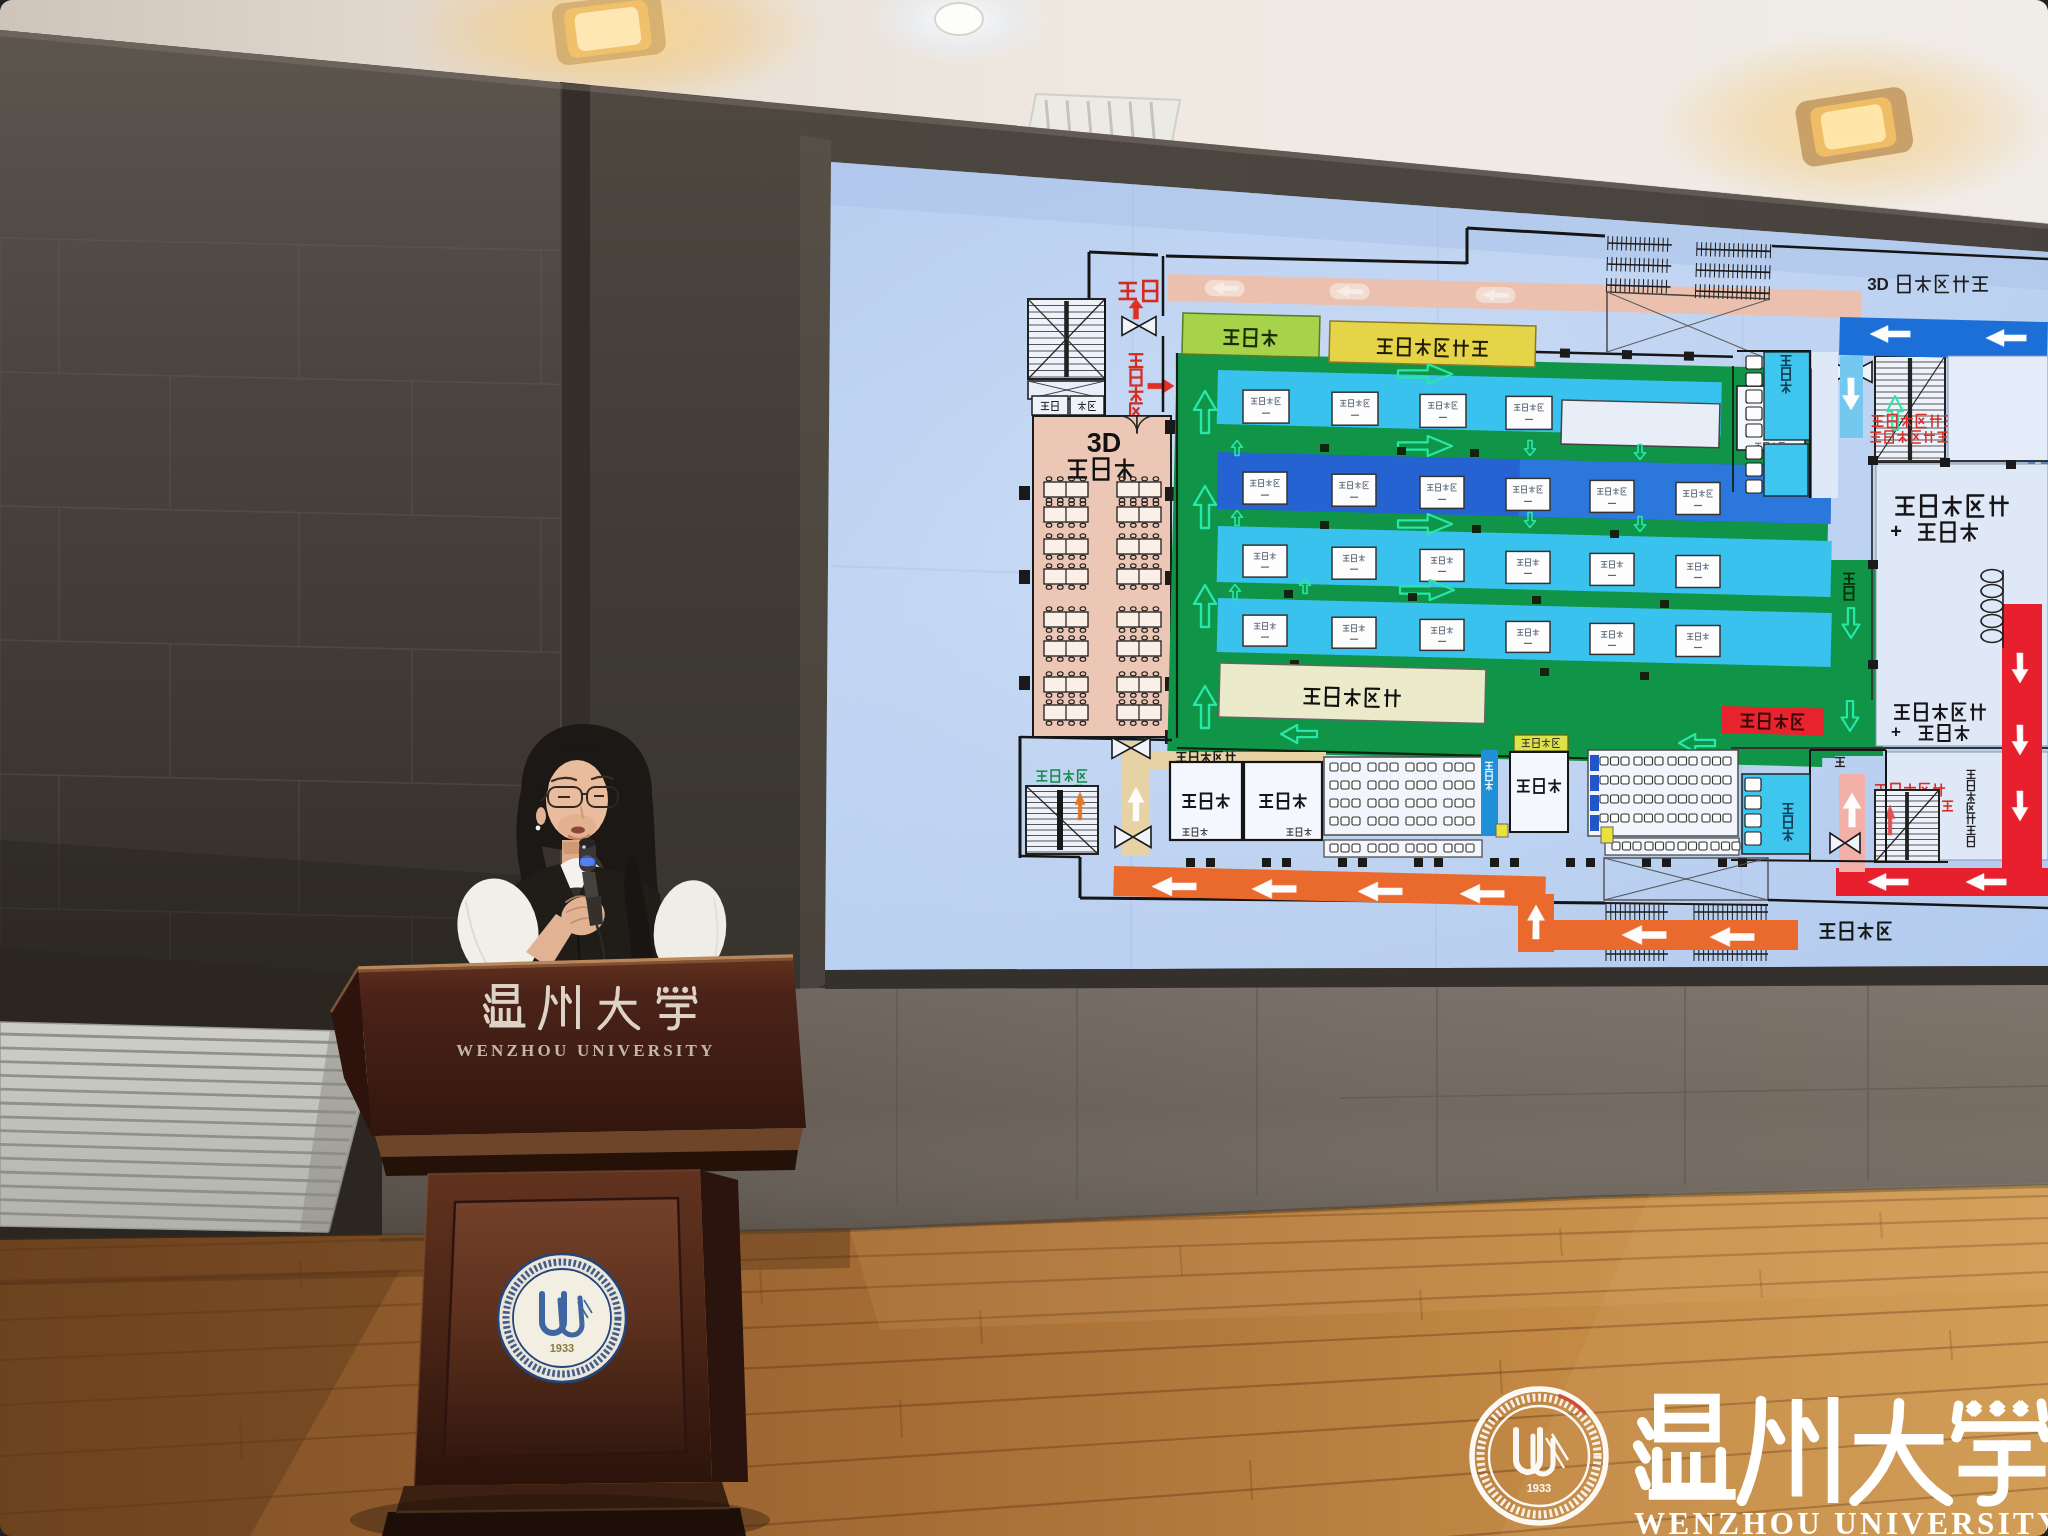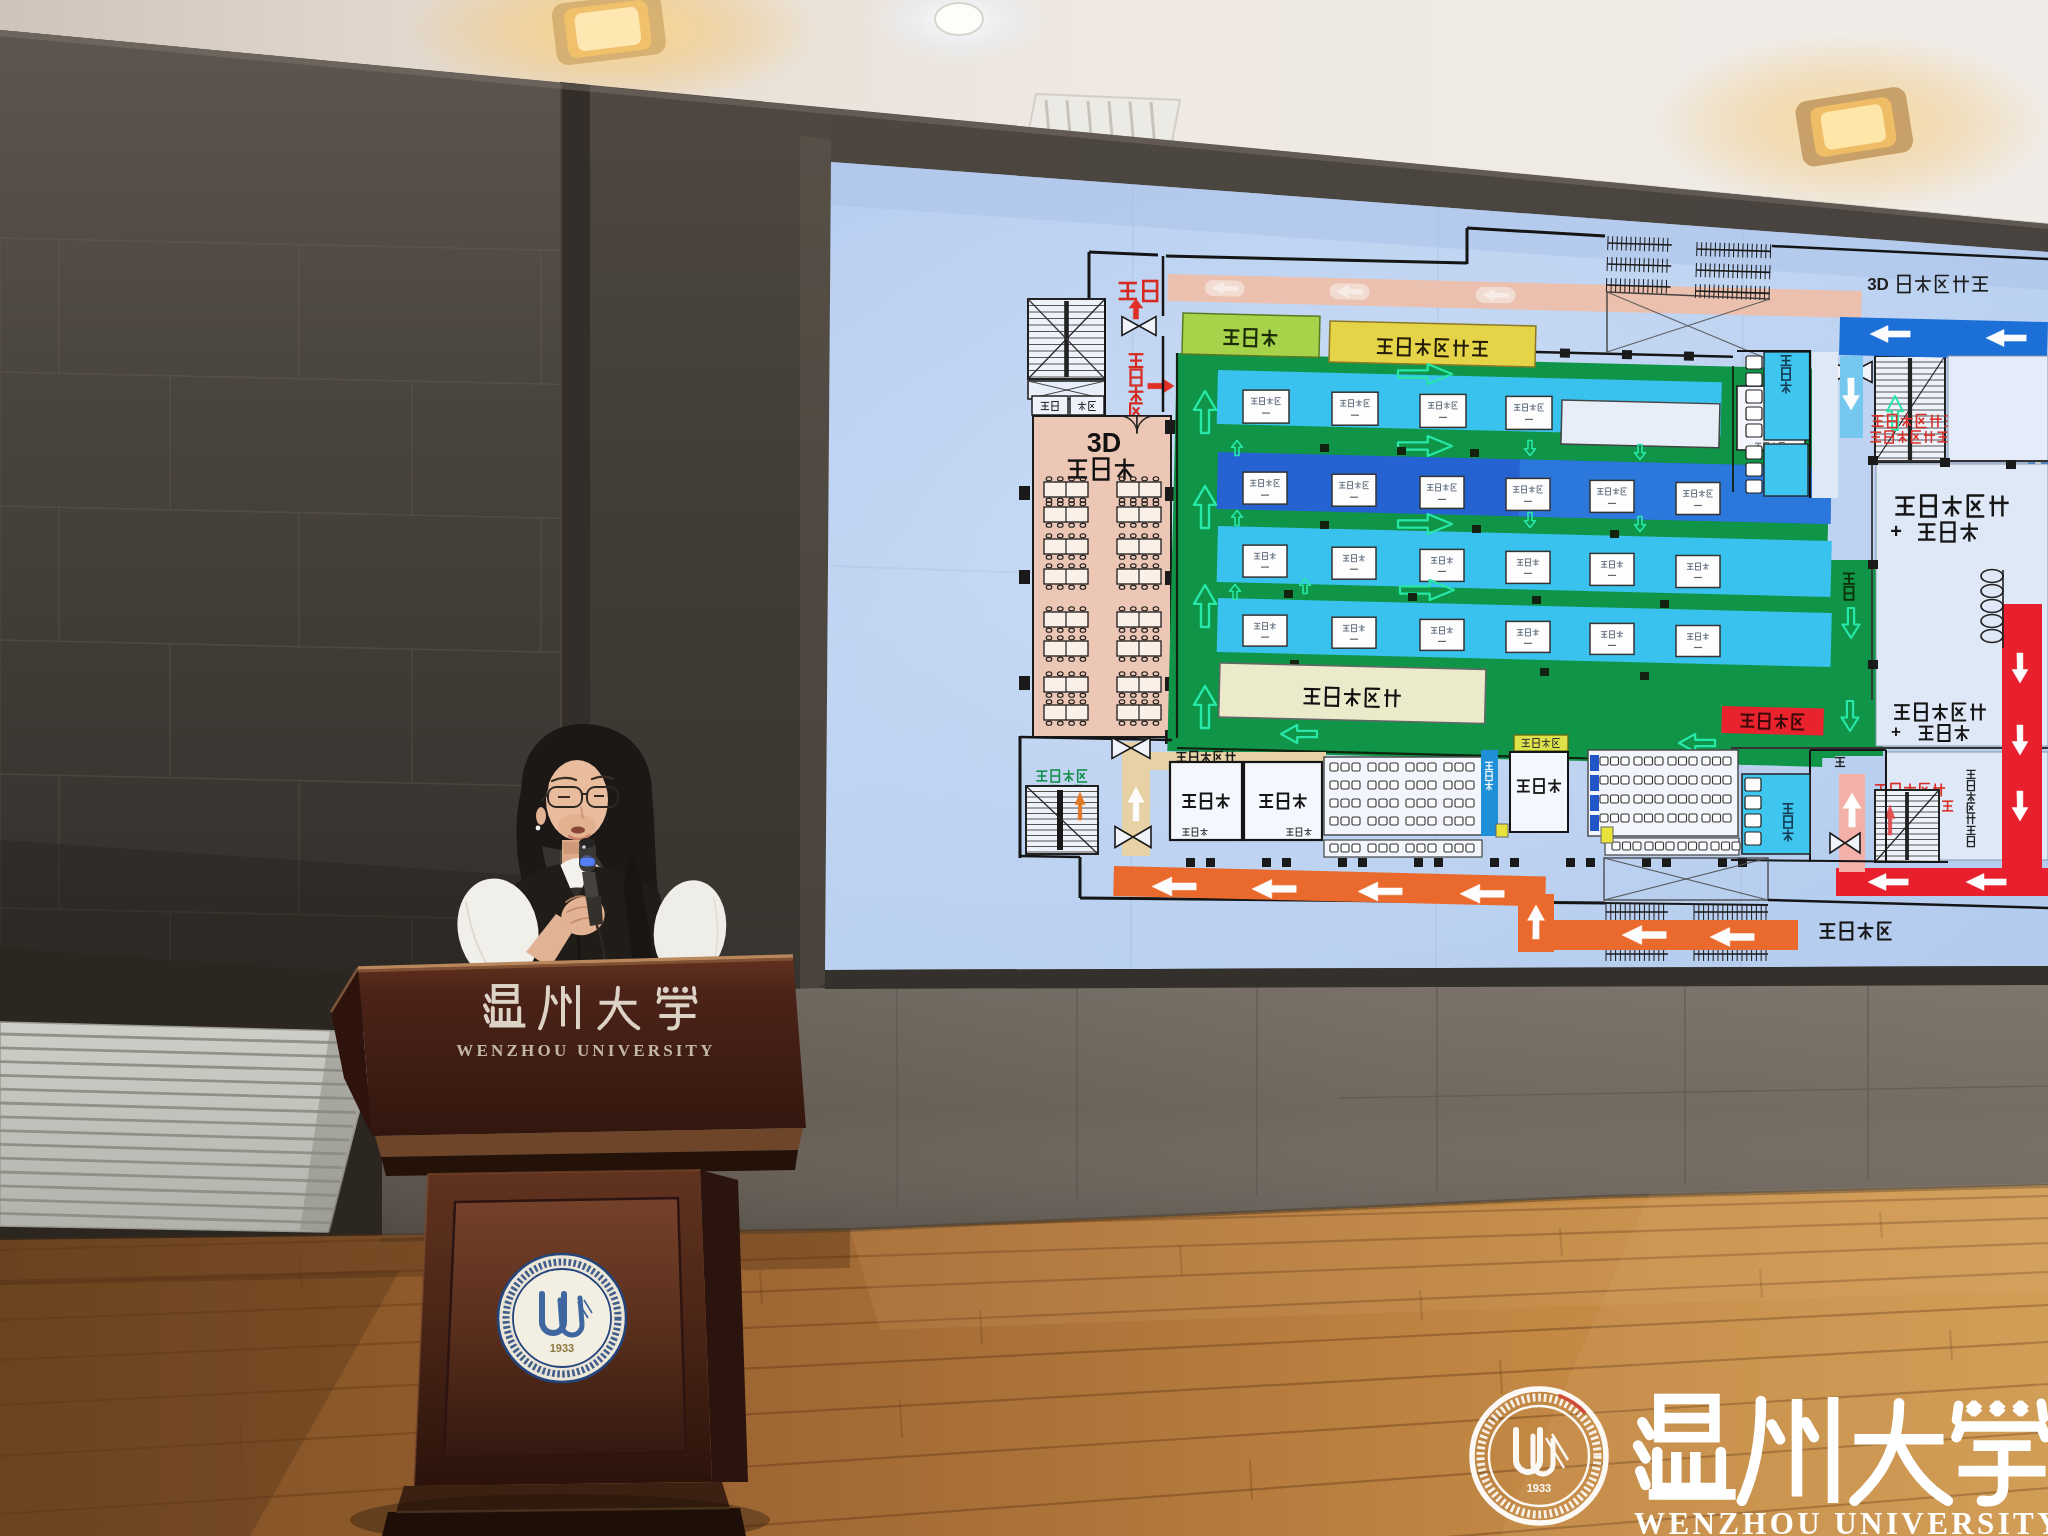--- a/index.html
+++ b/index.html
@@ -1,15 +1,15 @@
 <!DOCTYPE html>
 <html><head><meta charset="utf-8">
 <style>
 html,body{margin:0;padding:0;background:#222;}
-#scene{position:relative;width:2048px;height:1536px;overflow:hidden;font-family:"Liberation Sans",sans-serif;}
+#scene{position:relative;width:2048px;height:1536px;overflow:hidden;font-family:"Liberation Sans",sans-serif;border-radius:12px;}
 svg{display:block}
 </style></head>
 <body>
 <div id="scene">
 <svg width="2048" height="1536" viewBox="0 0 2048 1536" xmlns="http://www.w3.org/2000/svg">
 <defs>
 <linearGradient id="ceil" x1="0" y1="0" x2="1" y2="0">
  <stop offset="0" stop-color="#cfc4ba"></stop>
           <stop offset="0.25" stop-color="#e6ddd3"></stop>
  <stop offset="0.55" stop-color="#efe9e2"></stop>

